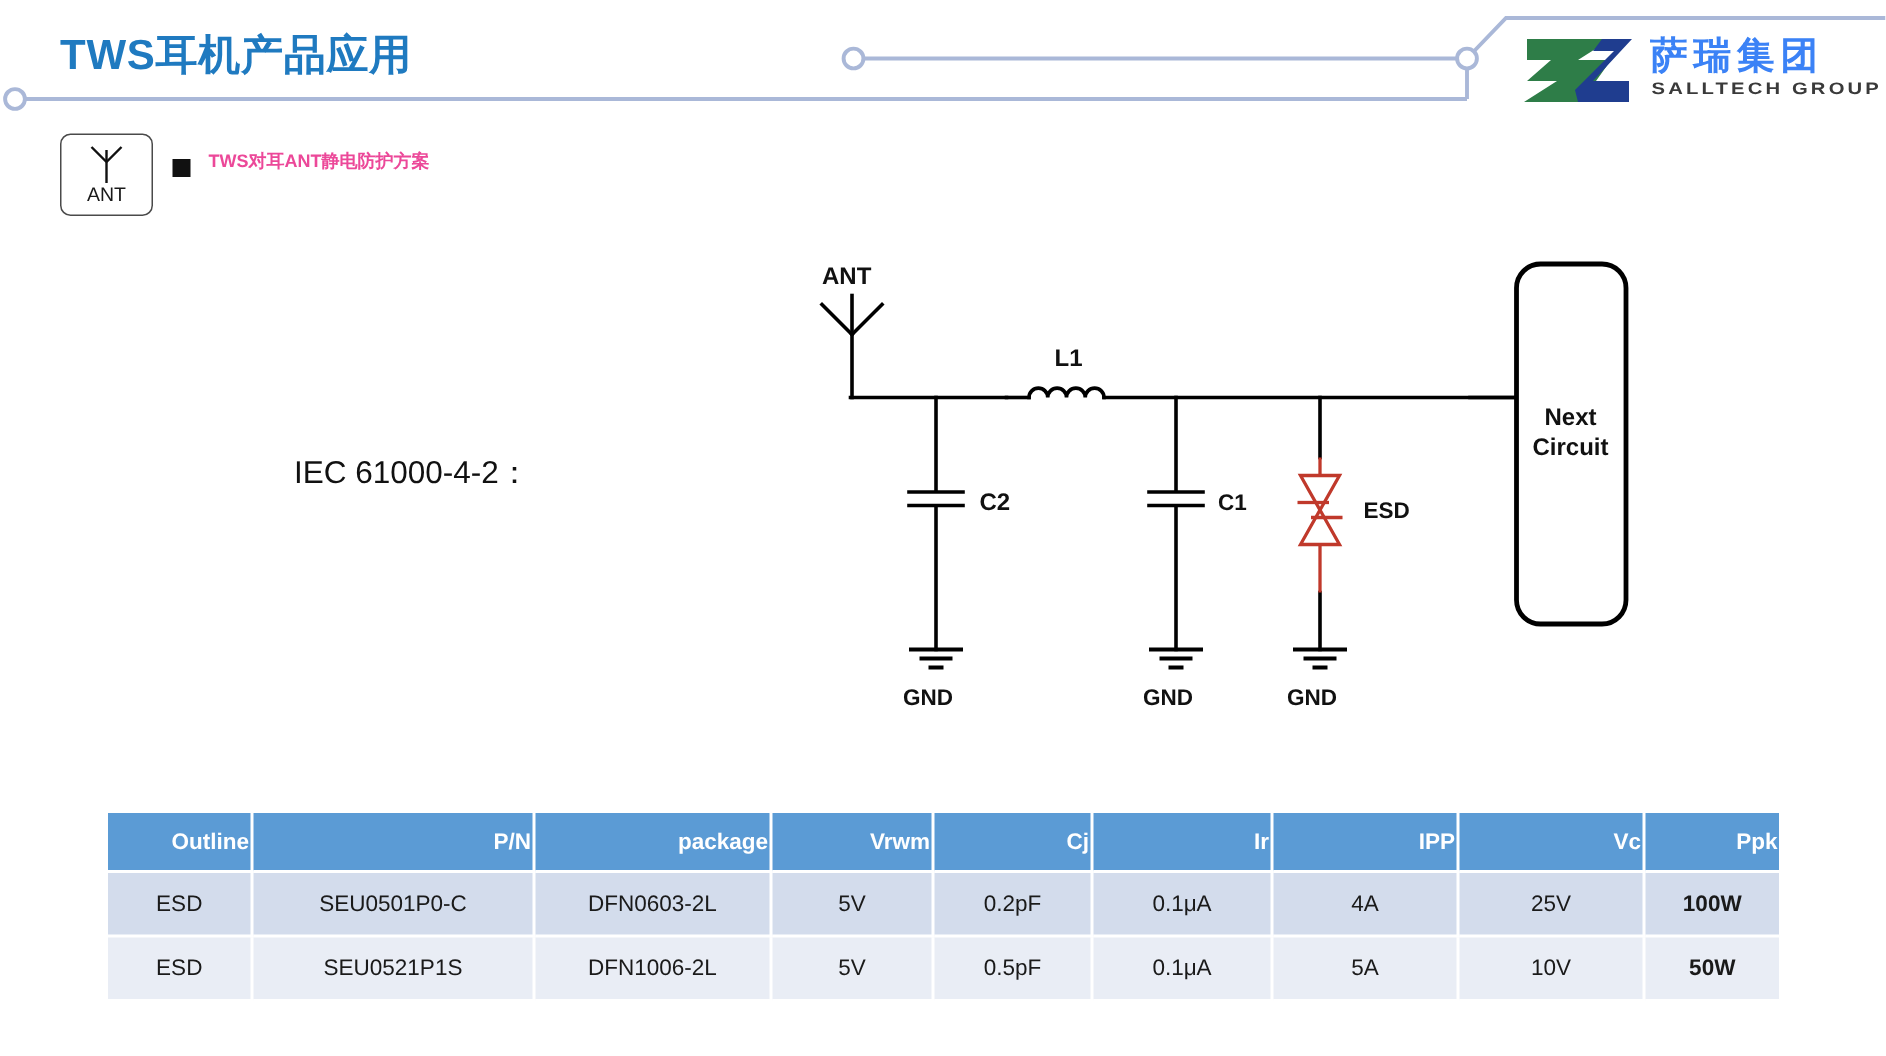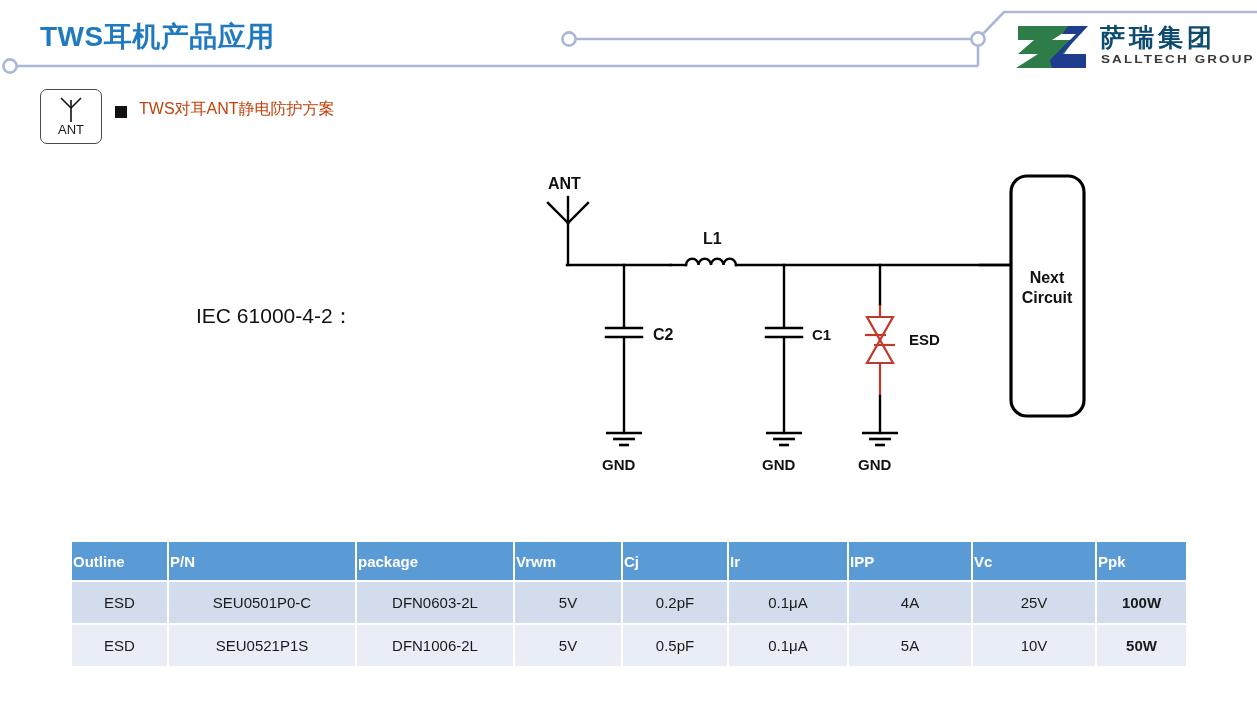--- a/index.html
+++ b/index.html
@@ -18,21 +18,21 @@
     position:absolute;left:40px;top:18px;
     font-size:28px;font-weight:bold;
     color:#1f7ac0;letter-spacing:.5px;
     white-space:nowrap;
   }
   
   #logo{position:absolute;left:1012px;top:22px;width:232px;height:52px;}
   #logo-mark{position:absolute;left:0;top:2px;width:80px;height:46px;}
   #logo-cn{
     position:absolute;left:88px;top:0px;
-    font-size:25px;font-weight:bold;color:#0c4a6e;
+    font-size:25px;font-weight:bold;color:#3b82f6;
     letter-spacing:4px;line-height:30px;white-space:nowrap;
   }
   #logo-en{
     position:absolute;left:89px;top:31px;
     font-size:13.5px;color:#3a3a3a;font-weight:bold;
     letter-spacing:2.1px;white-space:nowrap;
     transform:scaleY(.82);transform-origin:left top;
   }
 
   
@@ -43,41 +43,41 @@
   #ant-badge-icon{position:absolute;left:12px;top:4px;width:36px;height:30px;}
   #ant-badge-label{
     position:absolute;left:0;top:32px;width:60px;text-align:center;
     font-size:13px;color:#1a1a1a;
   }
   #section-bullet{
     position:absolute;left:115px;top:106px;width:12px;height:12px;background:#111;
   }
   #section-title{
     position:absolute;left:139px;top:99px;
-    font-size:16px;font-weight:normal;color:#c2410c;white-space:nowrap;
+    font-size:12px;font-weight:bold;color:#ec4899;white-space:nowrap;
   }
 
   
   #spec-note{
     position:absolute;left:196px;top:303px;
     font-size:21px;color:#111;line-height:26px;white-space:nowrap;
   }
 
   
   #schematic{position:absolute;left:520px;top:165px;width:590px;height:320px;}
 
   
   #spec-table{
     position:absolute;left:72px;top:542px;
     width:1114px;border-collapse:collapse;table-layout:fixed;
   }
   #spec-table th{
     background:#5b9bd5;color:#ffffff;
     font-size:15px;font-weight:bold;
-    height:36px;text-align:left;
+    height:36px;text-align:right;
     border-right:2px solid #ffffff;border-bottom:2px solid #ffffff;
   }
   #spec-table th:last-child{border-right:none;}
   #spec-table td{
     font-size:15px;color:#1a1a1a;text-align:center;height:39px;
     border-right:2px solid #ffffff;border-bottom:2px solid #ffffff;
   }
   #spec-table td:last-child{border-right:none;font-weight:bold;}
   #spec-table tbody tr:nth-child(odd) td{background:#d3dcec;}
   #spec-table tbody tr:nth-child(even) td{background:#e9edf5;}

